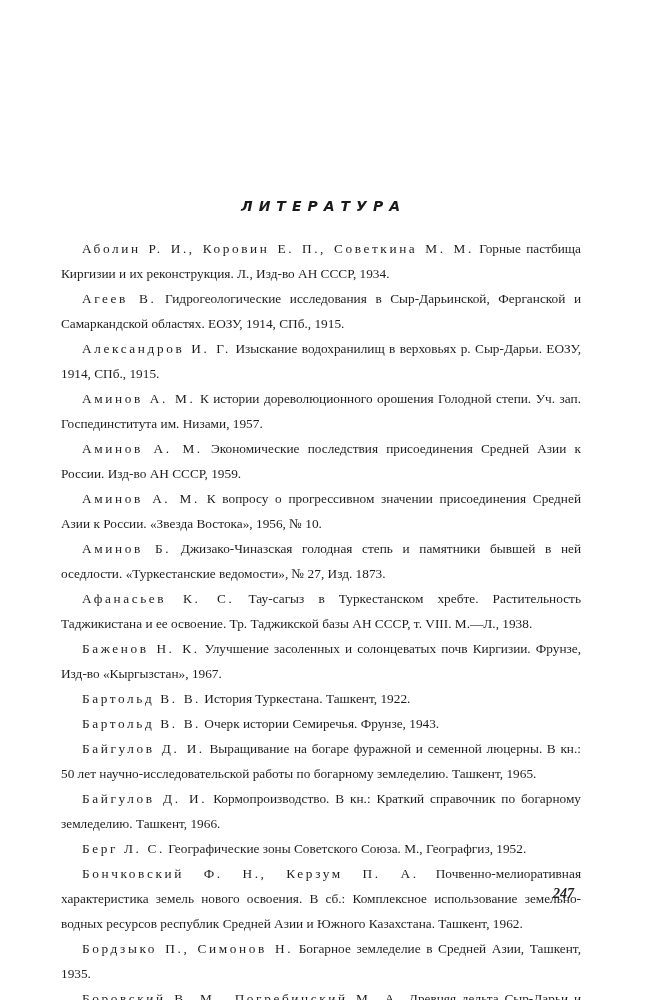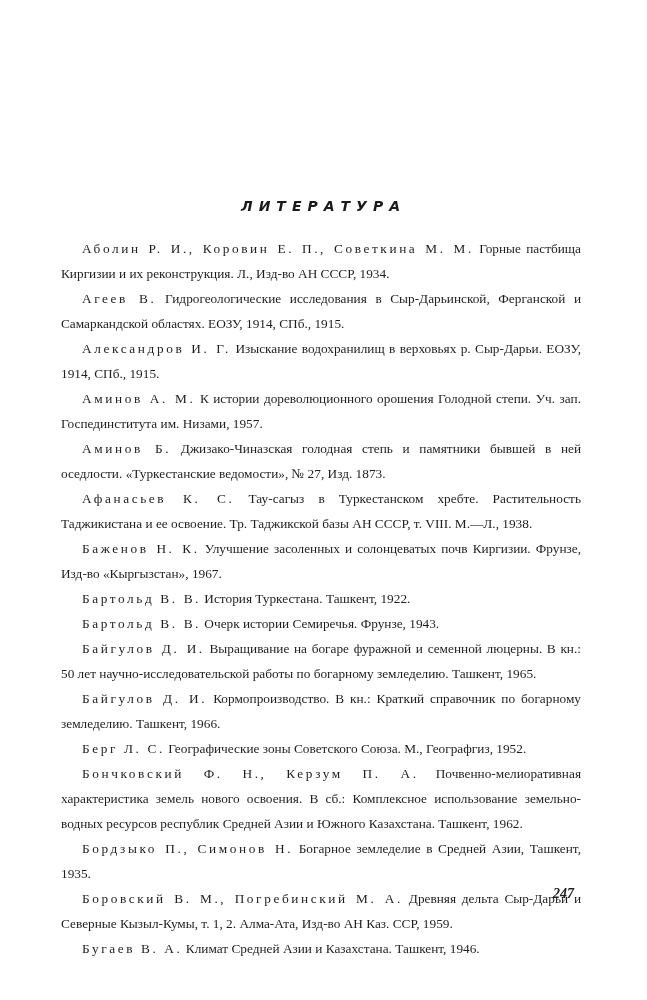--- a/index.html
+++ b/index.html
@@ -28,20 +28,22 @@
 <body>
 
 <div class="page">
   <div class="title">ЛИТЕРАТУРА</div>
 
   <div class="refs">
     <p class="ref"><span class="author">Аболин Р. И., Коровин Е. П., Советкина М. М.</span><span> Горные пастбища Киргизии и их реконструкция. Л., Изд-во АН СССР, 1934.</span></p>
     <p class="ref"><span class="author">Агеев В.</span><span> Гидрогеологические исследования в Сыр-Дарьинской, Ферганской и Самаркандской областях. ЕОЗУ, 1914, СПб., 1915.</span></p>
     <p class="ref"><span class="author">Александров И. Г.</span><span> Изыскание водохранилищ в верховьях р. Сыр-Дарьи. ЕОЗУ, 1914, СПб., 1915.</span></p>
     <p class="ref"><span class="author">Аминов А. М.</span><span> К истории дореволюционного орошения Голодной степи. Уч. зап. Госпединститута им. Низами, 1957.</span></p>
+    <p class="ref"><span class="author">Аминов А. М.</span><span> Экономические последствия присоединения Средней Азии к России. Изд-во АН СССР, 1959.</span></p>
+    <p class="ref"><span class="author">Аминов А. М.</span><span> К вопросу о прогрессивном значении присоединения Средней Азии к России. «Звезда Востока», 1956, № 10.</span></p>
     <p class="ref"><span class="author">Аминов Б.</span><span> Джизако-Чиназская голодная степь и памятники бывшей в ней оседлости. «Туркестанские ведомости», № 27, Изд. 1873.</span></p>
     <p class="ref"><span class="author">Афанасьев К. С.</span><span> Тау-сагыз в Туркестанском хребте. Растительность Таджикистана и ее освоение. Тр. Таджикской базы АН СССР, т. VIII. М.—Л., 1938.</span></p>
     <p class="ref"><span class="author">Баженов Н. К.</span><span> Улучшение засоленных и солонцеватых почв Киргизии. Фрунзе, Изд-во «Кыргызстан», 1967.</span></p>
     <p class="ref"><span class="author">Бартольд В. В.</span><span> История Туркестана. Ташкент, 1922.</span></p>
     <p class="ref"><span class="author">Бартольд В. В.</span><span> Очерк истории Семиречья. Фрунзе, 1943.</span></p>
     <p class="ref"><span class="author">Байгулов Д. И.</span><span> Выращивание на богаре фуражной и семенной люцерны. В кн.: 50 лет научно-исследовательской работы по богарному земледелию. Ташкент, 1965.</span></p>
     <p class="ref"><span class="author">Байгулов Д. И.</span><span> Кормопроизводство. В кн.: Краткий справочник по богарному земледелию. Ташкент, 1966.</span></p>
     <p class="ref"><span class="author">Берг Л. С.</span><span> Географические зоны Советского Союза. М., Географгиз, 1952.</span></p>
     <p class="ref"><span class="author">Бончковский Ф. Н., Керзум П. А.</span><span> Почвенно-мелиоративная характеристика земель нового освоения. В сб.: Комплексное использование земельно-водных ресурсов республик Средней Азии и Южного Казахстана. Ташкент, 1962.</span></p>
     <p class="ref"><span class="author">Бордзыко П., Симонов Н.</span><span> Богарное земледелие в Средней Азии, Ташкент, 1935.</span></p>

